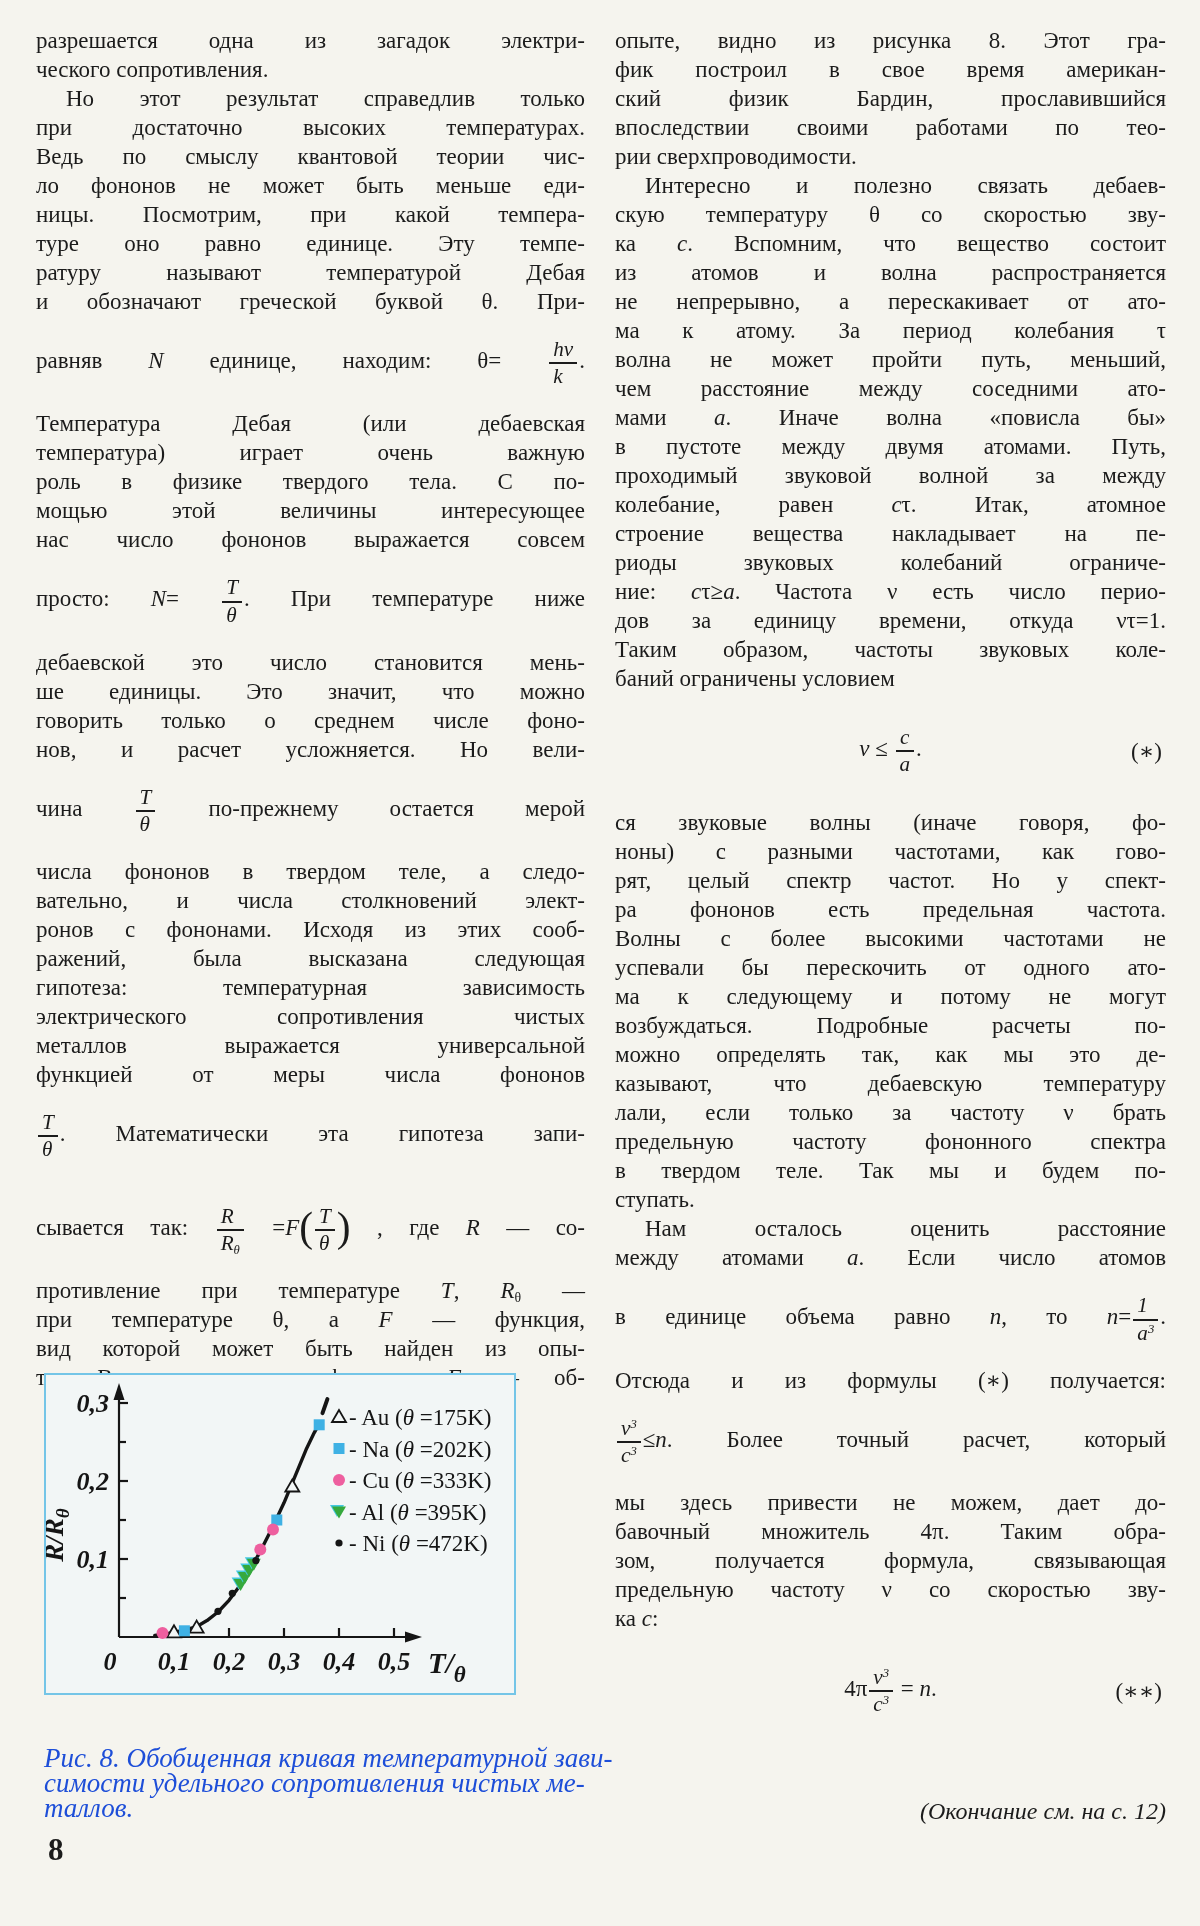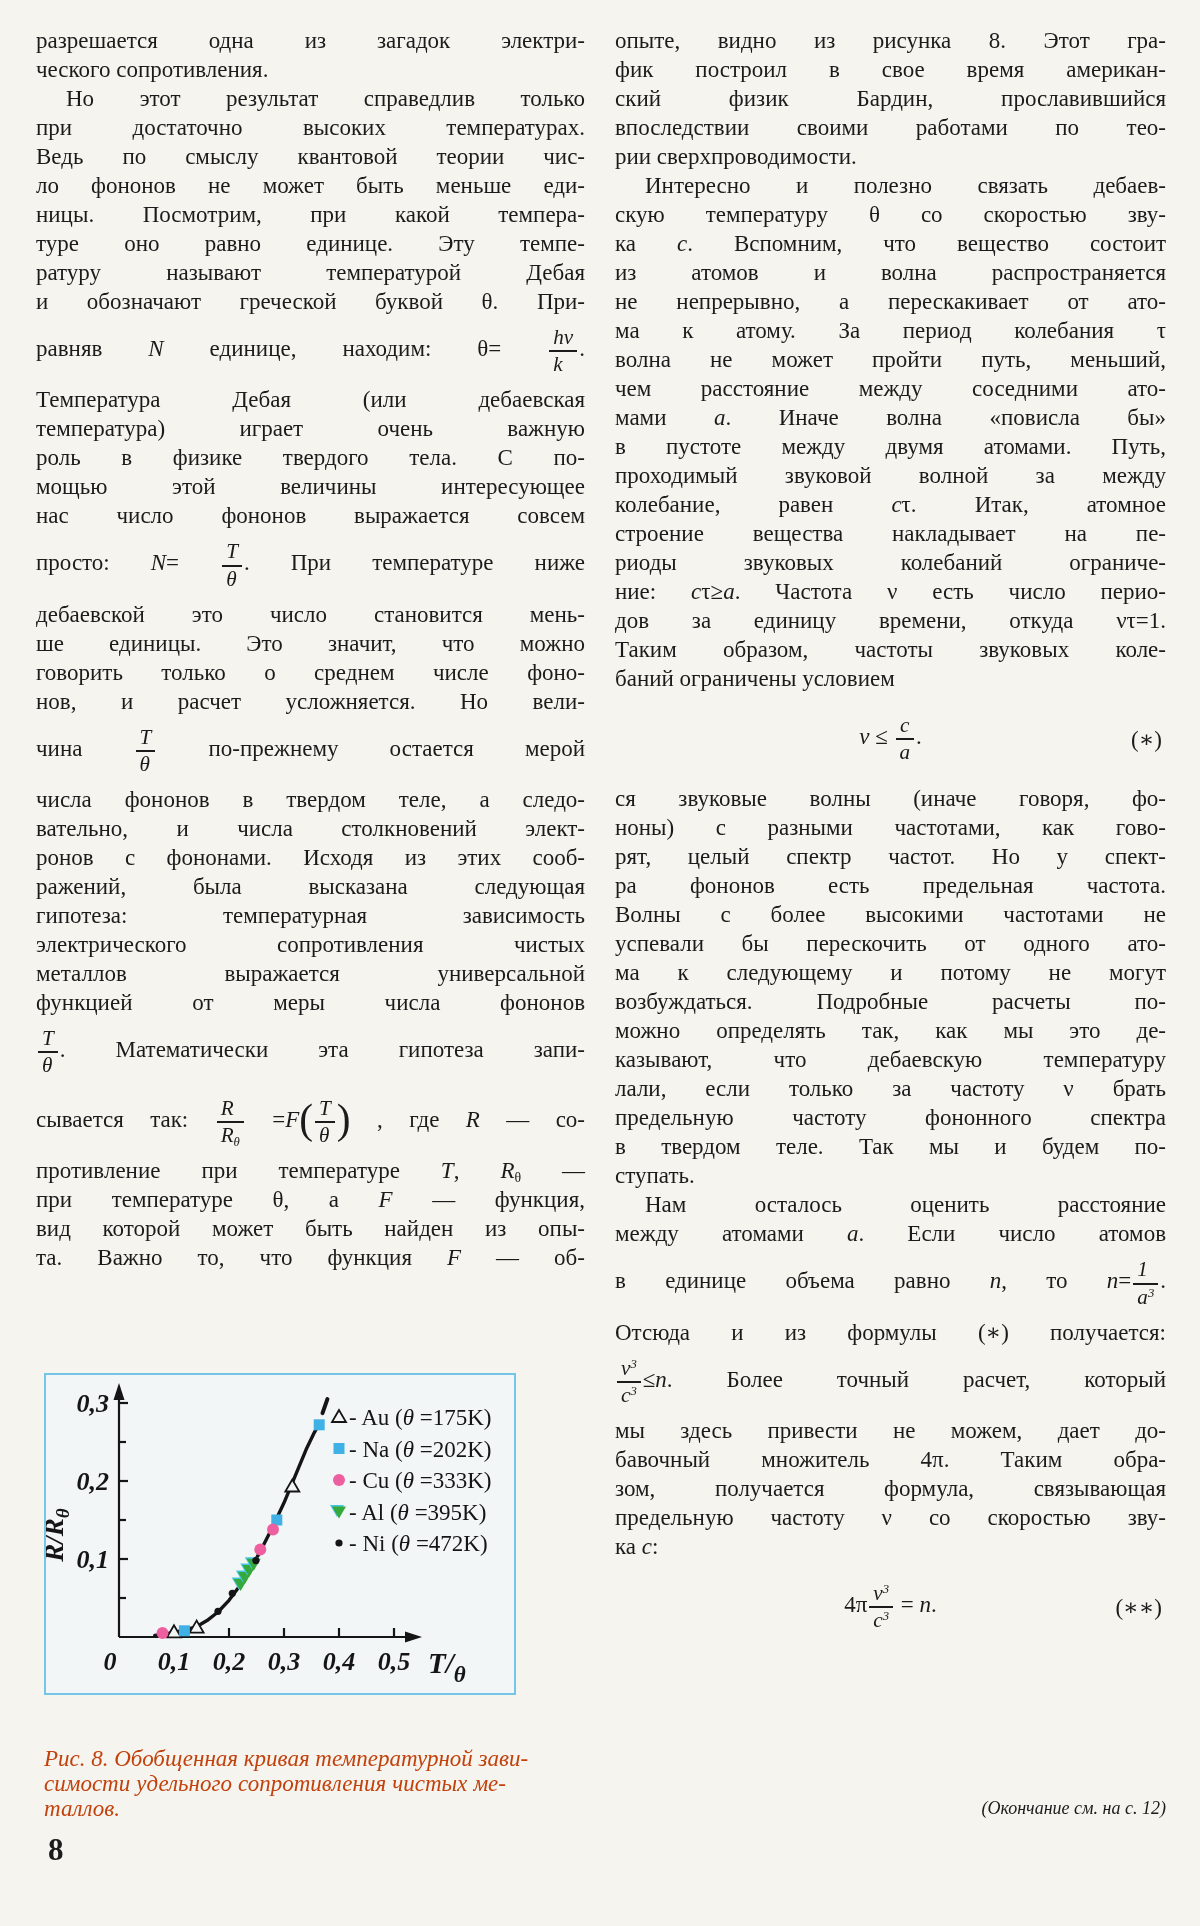--- a/index.html
+++ b/index.html
@@ -8,32 +8,32 @@
   .col{position:absolute;top:26px;font-size:23px;line-height:29px;}
   #colL{left:36px;width:549px;}
   #colR{left:615px;width:551px;}
   .ln{min-height:29px;white-space:nowrap;}
   .j{text-align:justify;text-align-last:justify;}
   .l{text-align:left;text-align-last:left;}
   .i{text-align:justify;text-align-last:justify;text-indent:30px;}
   .tl{padding:6px 0;}
   .c{position:relative;text-align:center;text-align-last:center;margin:13px 0;padding:4px 0;}
   .flab{position:absolute;right:4px;top:50%;transform:translateY(-50%);}
-  .fr{display:inline-block;vertical-align:middle;text-align:center;font-style:italic;line-height:1.05;margin:4px 2px;}
+  .fr{display:inline-block;vertical-align:middle;text-align:center;font-style:italic;line-height:1.05;margin:16px 2px;}
   .fr .fn{display:block;border-bottom:2px solid #1b1b1b;padding:0 4px 2px;font-size:0.92em;}
   .fr .fd{display:block;padding:1px 4px 0;font-size:0.92em;}
   .sp{font-size:0.6em;vertical-align:0.55em;line-height:0;}
   .sb{font-size:0.6em;vertical-align:-0.3em;line-height:0;}
   .bp{font-size:1.8em;line-height:0;vertical-align:middle;font-style:normal;display:inline-block;transform:translateY(-2px);}
   .figure{position:absolute;left:44px;top:1373px;width:468px;height:318px;
           border:2px solid #74c5e7;background:#f2f6f6;}
-  .caption{position:absolute;left:44px;top:1746px;width:462px;font-size:23px;line-height:25px;font-style:italic;color:#c2410c;}
+  .caption{position:absolute;left:44px;top:1746px;width:462px;font-size:27px;line-height:25px;font-style:italic;color:#1d4ed8;}
   .caption .ln{min-height:25px;}
   .pageno{position:absolute;left:48px;top:1832px;font-size:31px;font-weight:bold;}
-  .cont{position:absolute;left:615px;top:1798px;width:551px;text-align:right;font-style:italic;font-size:18px;}
+  .cont{position:absolute;left:615px;top:1798px;width:551px;text-align:right;font-style:italic;font-size:24px;}
 </style>
 </head>
 <body>
 
 <div class="col" id="colL">
     <div class="ln j">разрешается одна из загадок электри-</div>
     <div class="ln l">ческого сопротивления.</div>
     <div class="ln i">Но этот результат справедлив только</div>
     <div class="ln j">при достаточно высоких температурах.</div>
     <div class="ln j">Ведь по смыслу квантовой теории чис-</div>

